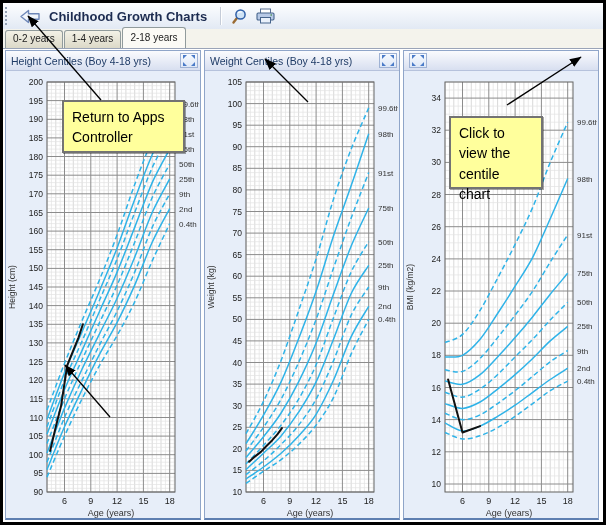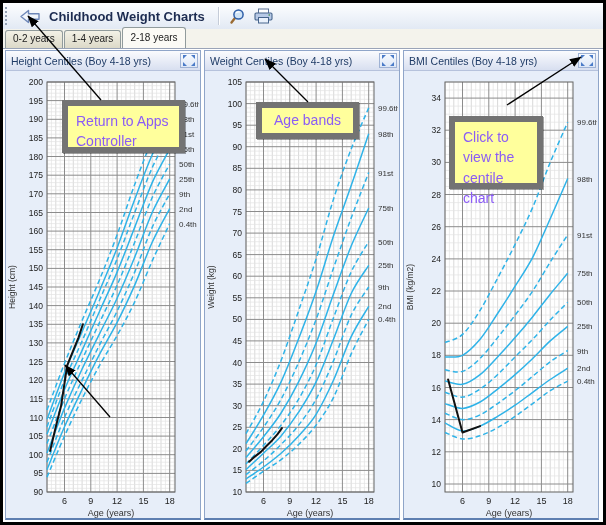--- a/index.html
+++ b/index.html
@@ -15,41 +15,41 @@
   .tab{font-size:10px;color:#222;background:linear-gradient(#f3f1e6,#dcd9c8);border:1px solid #919b9c;border-bottom:none;border-radius:3px 3px 0 0;padding:2px 7px 2px 7px;margin-right:1px;cursor:pointer;height:13px;}
   .tab.active{background:#fbfaf5;padding-top:4px;height:14px;position:relative;z-index:2;font-weight:normal;}
   
   .content{position:absolute;left:0;top:46px;width:600px;height:473px;background:#ffffff;}
   .panel{position:absolute;top:1px;width:196px;height:470px;background:#e7eef9;border:1px solid #8fa5c9;border-bottom:2px solid #5e7fb1;box-sizing:border-box;}
   .phead{height:19px;background:linear-gradient(#fafbfe,#d8dff0);border-bottom:1px solid #b6c2dc;display:flex;align-items:center;justify-content:space-between;padding:0 2px 0 5px;}
   .ptitle{font-size:10.5px;color:#1f3b66;white-space:nowrap;}
   .expand{width:18px;height:15px;border:1px solid #9fb2d4;background:linear-gradient(#f7faff,#dde7f6);padding:0;cursor:pointer;display:flex;align-items:center;justify-content:center;}
   .pbody{padding:1px;}
   
-  .note{position:absolute;background:#ffff9c;border:6px solid #737373;box-shadow:1px 1px 0 rgba(0,0,0,.35);color:#8b5cf6;font-size:14px;line-height:1.45;padding:5px 8px;box-sizing:border-box;z-index:5;}
+  .note{position:absolute;background:#ffff9c;border:2px solid #737373;box-shadow:1px 1px 0 rgba(0,0,0,.35);color:#000000;font-size:14px;line-height:1.45;padding:5px 8px;box-sizing:border-box;z-index:5;}
   .note.center{display:flex;align-items:center;justify-content:center;text-align:center;padding:2px;}
   .overlay{position:absolute;left:0;top:0;width:600px;height:519px;z-index:6;pointer-events:none;}
   svg{display:block;}
   text{font-family:"Liberation Sans","DejaVu Sans",sans-serif;}
 </style>
 </head>
 <body>
 
 <div class="window">
 
   <div class="toolbar">
     <div class="grip"></div>
     <button class="tbbtn">
       <span>
         <svg width="22" height="15" viewBox="0 0 22 15">
           <path d="M2,7.5 L9.5,1.5 L9.5,4.7 L20,4.7 L20,10.3 L9.5,10.3 L9.5,13.5 Z" fill="#f2f6fc" stroke="#6e87b8" stroke-width="1.4" stroke-linejoin="round"></path>
         </svg>
       </span>
     </button>
-    <span class="apptitle">Childhood Weight Charts</span>
+    <span class="apptitle">Childhood Growth Charts</span>
     <div class="sep"></div>
     <button class="tbbtn">
       <span>
         <svg width="17" height="17" viewBox="0 0 17 17">
           <line x1="6" y1="10" x2="2.5" y2="14.5" stroke="#9a6b33" stroke-width="2.4" stroke-linecap="round"></line>
           <circle cx="9.5" cy="6.5" r="4.6" fill="#cfe3f6" stroke="#2f5fa8" stroke-width="1.5"></circle>
           <path d="M7.4,4.6 a3,3 0 0 1 3,-0.6" stroke="#fff" stroke-width="1.2" fill="none" stroke-linecap="round"></path>
         </svg>
       </span>
     </button>
@@ -473,21 +473,20 @@
             <text x="172" y="38.9" font-size="8" fill="#333">99.6th</text>
             <polyline points="43.1,389.8 48.8,384.6 54.9,379.9 60.2,374.3 66.3,368.2 71.6,362.2 75.9,356.1" fill="none" stroke="#111111" stroke-width="2" stroke-linejoin="round" stroke-linecap="round"></polyline>
             <text x="104" y="444" font-size="9" fill="#333" text-anchor="middle">Age (years)</text>
             <text x="8" y="215" font-size="8.5" fill="#333" text-anchor="middle" transform="rotate(-90 8 215)">Weight (kg)</text>
           </svg>
       </div>
     </div>
 
     <div class="panel" style="left:400px">
       <div class="phead">
-        <span class="ptitle">BMI Centiles (Boy 4-18 yrs)</span>
         <button class="expand">
           <span>
             <svg width="12" height="11" viewBox="0 0 12 11">
               <path d="M0,0 h4 l-4,4 z" fill="#4a7bc8"></path>
                 <path d="M12,0 h-4 l4,4 z" fill="#4a7bc8"></path>
               <path d="M0,11 h4 l-4,-4 z" fill="#4a7bc8"></path>
                 <path d="M12,11 h-4 l4,-4 z" fill="#4a7bc8"></path>
             </svg>
           </span>
         </button>
@@ -616,21 +615,20 @@
             <text x="172" y="53.2" font-size="8" fill="#333">99.6th</text>
             <polyline points="43.1,307.5 57.5,360.5 75.1,354.1" fill="none" stroke="#111111" stroke-width="2" stroke-linejoin="round" stroke-linecap="round"></polyline>
             <text x="104" y="444" font-size="9" fill="#333" text-anchor="middle">Age (years)</text>
             <text x="8" y="215" font-size="8.5" fill="#333" text-anchor="middle" transform="rotate(-90 8 215)">BMI (kg/m2)</text>
           </svg>
       </div>
     </div>
   </div>
 
   <div class="note" style="left:59px;top:97px;width:123px;height:53px">Return to Apps Controller</div>
-  <div class="note center" style="left:253px;top:99px;width:103px;height:37px">Age bands</div>
   <div class="note" style="left:446px;top:113px;width:94px;height:73px">Click to view the centile chart</div>
 
   <svg class="overlay">
     <defs>
       <marker id="ah" markerWidth="10" markerHeight="8" refX="8.5" refY="3.5" orient="auto">
         <path d="M0,0 L9,3.5 L0,7 Z" fill="#000"></path>
       </marker>
     </defs>
     <line x1="98" y1="97" x2="25" y2="13" stroke="#000" stroke-width="1.3" marker-end="url(#ah)"></line>
     <line x1="305" y1="99" x2="262" y2="56" stroke="#000" stroke-width="1.3" marker-end="url(#ah)"></line>

